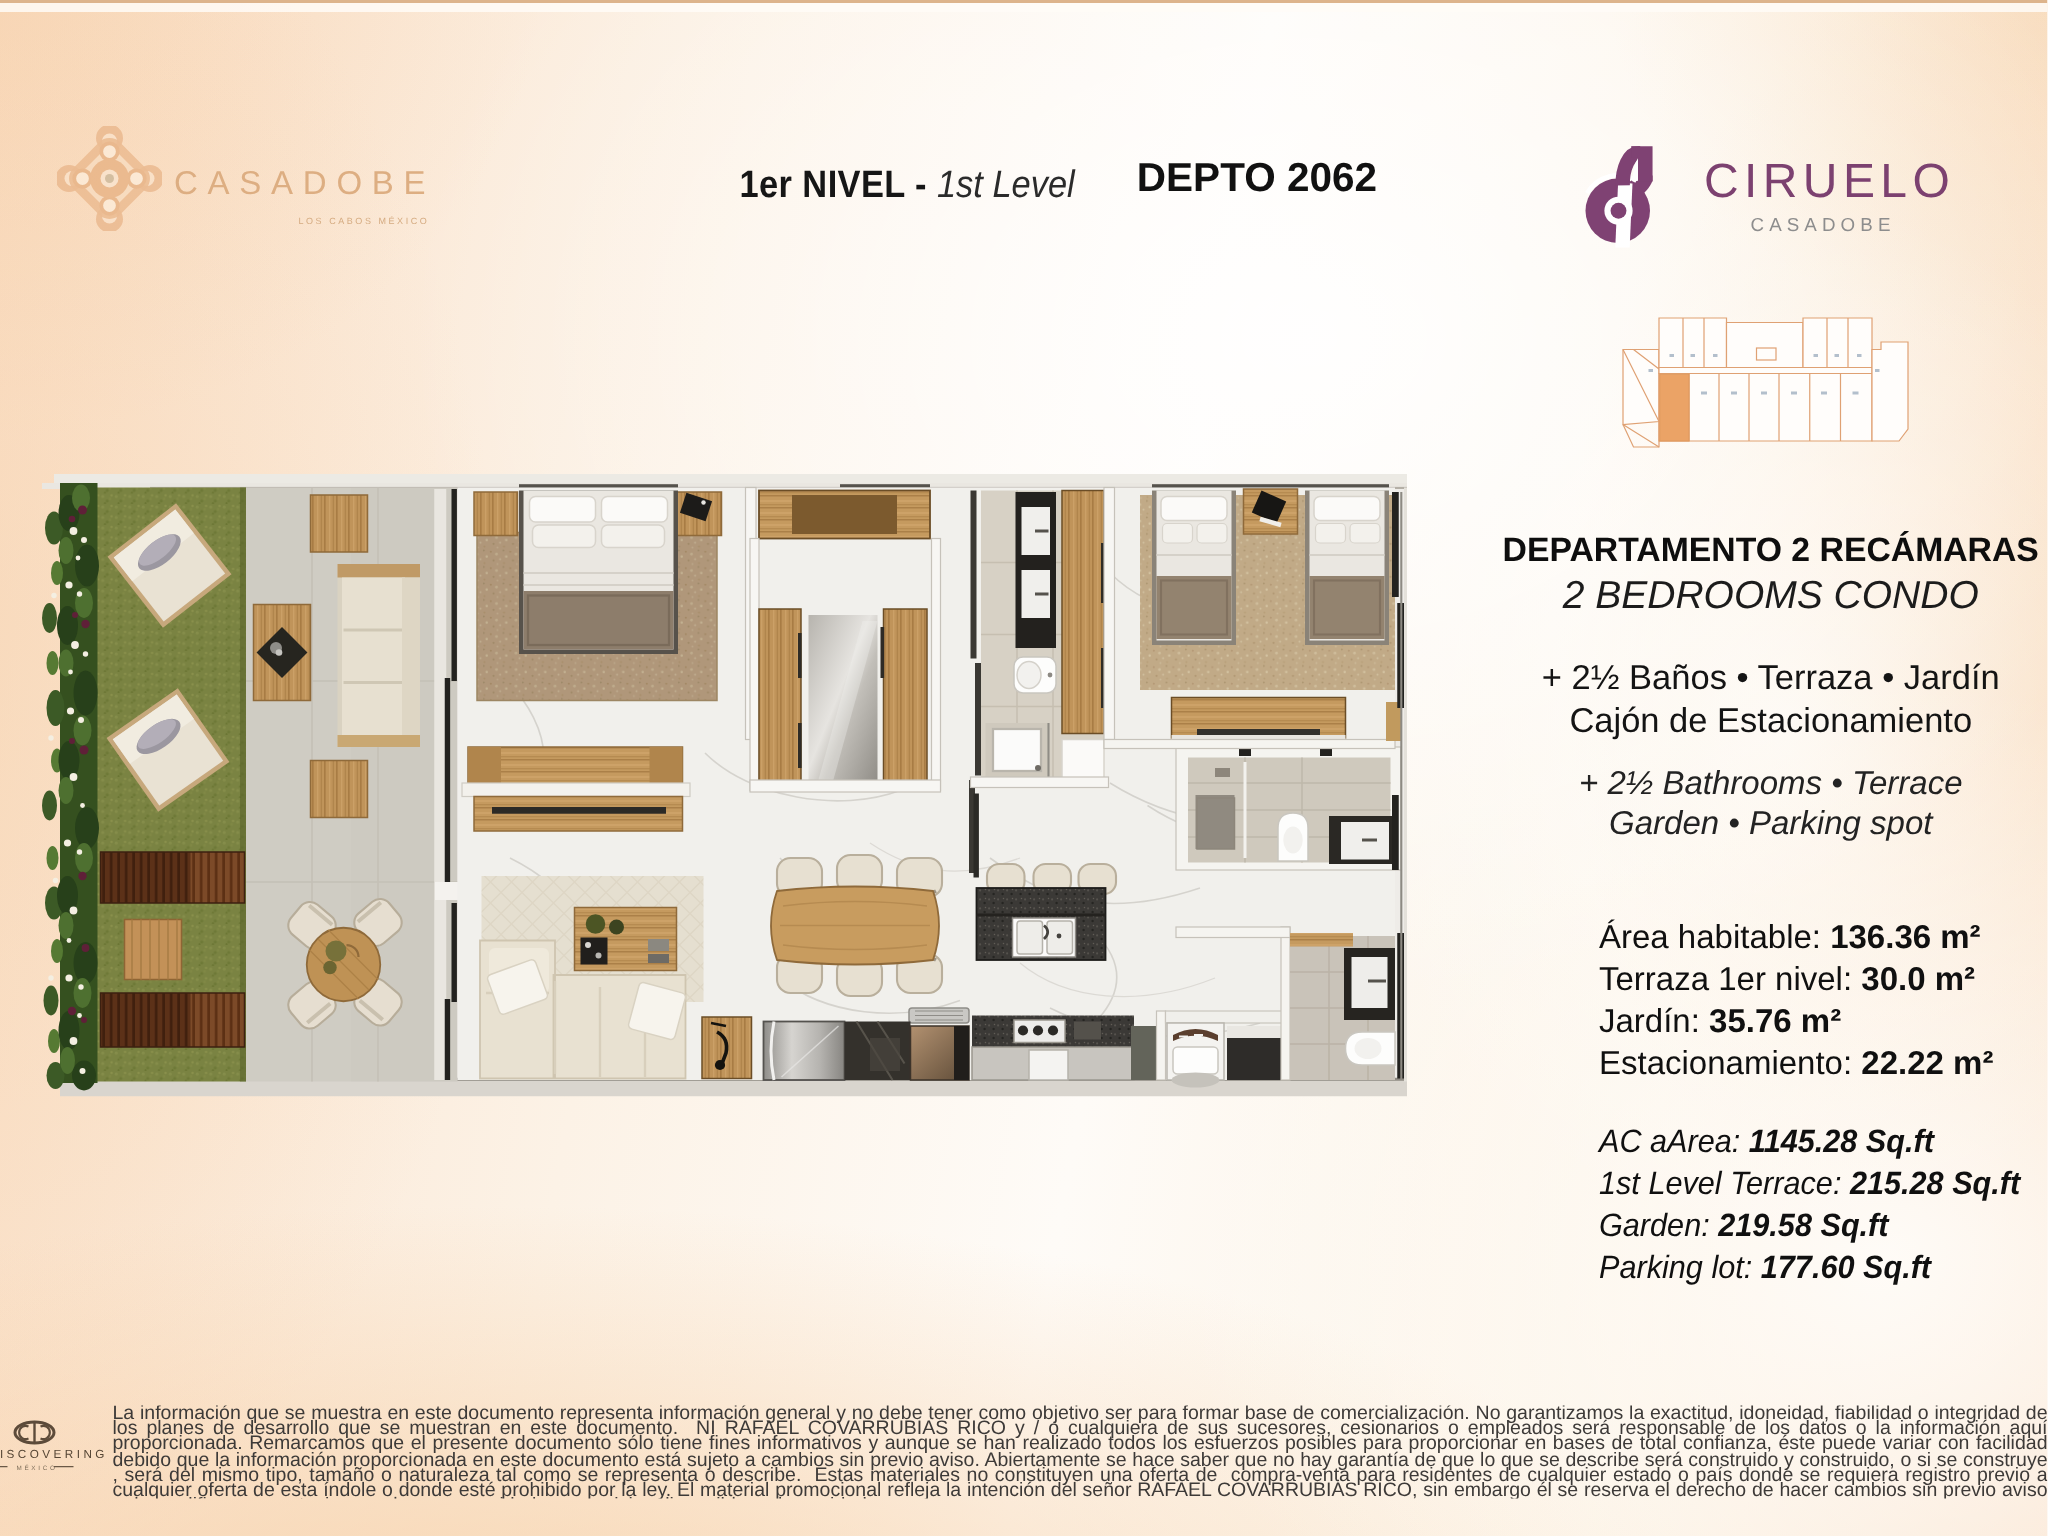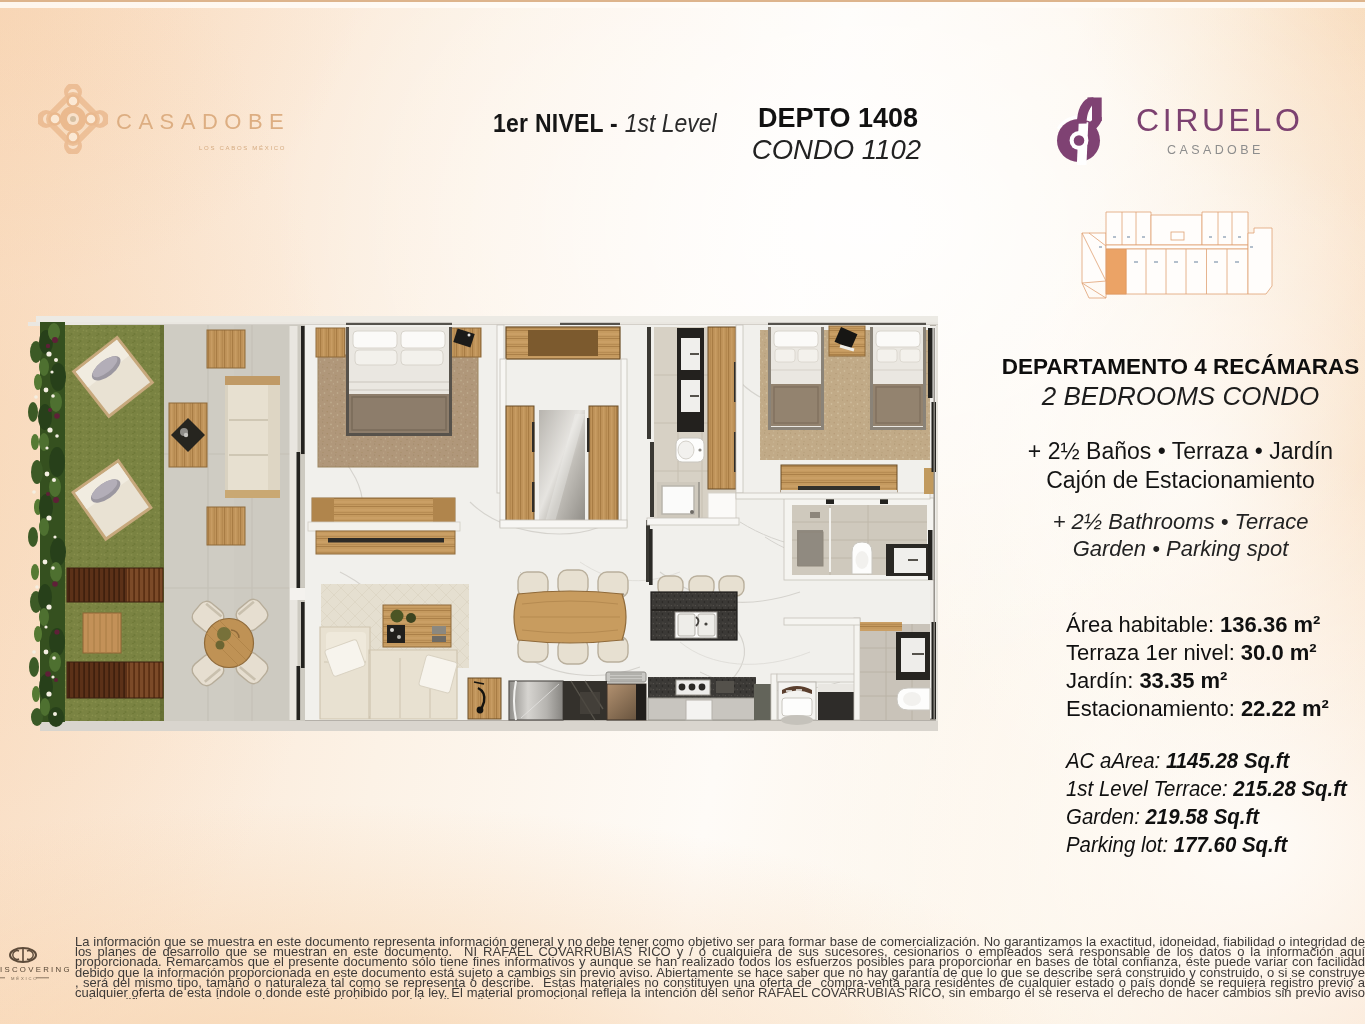--- a/index.html
+++ b/index.html
@@ -53,22 +53,21 @@
       <circle cx="35" cy="35" r="3" fill="#c3b193"></circle>
     </g>
   </svg>
 
   <div class="abs" style="left:116px;top:109px;width:300px;color:#ddae82;font-size:22px;letter-spacing:6.5px;font-weight:400;">CASADOBE</div>
 
   <div class="abs" style="left:199px;top:145px;width:200px;color:#d5ab81;font-size:6px;letter-spacing:1.7px;">LOS CABOS MÉXICO</div>
 
   <div class="abs" style="left:493px;top:109px;width:320px;font-size:25.5px;color:#161616;white-space:nowrap;transform:scaleX(0.9);transform-origin:0 0;"><b style="letter-spacing:0.3px;">1er NIVEL - </b><span style="font-style:italic;font-weight:300;color:#2b2b2b;"> 1st Level</span></div>
 
-  <div class="abs" style="left:700px;top:103px;width:218px;text-align:right;font-size:27px;color:#111;"><b>DEPTO 1408</b></div>
-  <div class="abs" style="left:700px;top:134px;width:221px;text-align:right;font-size:27.5px;font-style:italic;font-weight:300;color:#222;">CONDO 1102</div>
+  <div class="abs" style="left:700px;top:103px;width:218px;text-align:right;font-size:27px;color:#111;"><b>DEPTO 2062</b></div>
 
   <svg class="abs" style="left:1052px;top:91px;" width="52" height="74" viewBox="0 0 52 74">
     <g>
       <circle cx="26.5" cy="49.5" r="21.5" fill="#7f4273"></circle>
       <path d="M 38,26 L 49.7,26 L 49.7,29.5 C 47.5,34.5 45,37 42.5,38.8 L 35,30 Z" fill="#7f4273"></path>
       <path d="M 6.1,37.7 A 23.6 23.6 0 0 1 39,29.5" stroke="#fff" stroke-width="3" fill="none"></path>
       <rect x="25.9" y="31" width="9.6" height="46" fill="#fff" transform="rotate(2.5 30 50)"></rect>
       <path d="M 29.8,32.6 A 10.2 20.5 0 0 1 40.2,11.3" stroke="#7f4273" stroke-width="9.6" fill="none"></path>
       <rect x="35.5" y="6.4" width="6" height="7.5" fill="#7f4273"></rect>
       <rect x="40" y="6.5" width="9.7" height="23.5" fill="#7f4273"></rect>
@@ -118,36 +117,36 @@
           <rect x="98" y="55" width="4" height="2"></rect>
         <rect x="118" y="55" width="4" height="2"></rect>
           <rect x="138" y="55" width="4" height="2"></rect>
           <rect x="159" y="55" width="4" height="2"></rect>
         <rect x="23" y="40" width="3" height="2"></rect>
           <rect x="174" y="40" width="3" height="2"></rect>
       </g>
     </g>
   </svg>
 
-  <div class="abs" style="left:978px;top:354px;width:405px;text-align:center;font-size:22.5px;color:#0e0e0e;white-space:nowrap;"><b>DEPARTAMENTO 4 RECÁMARAS</b></div>
+  <div class="abs" style="left:978px;top:354px;width:405px;text-align:center;font-size:22.5px;color:#0e0e0e;white-space:nowrap;"><b>DEPARTAMENTO 2 RECÁMARAS</b></div>
 
   <div class="abs" style="left:978px;top:381px;width:405px;text-align:center;font-size:26px;font-style:italic;font-weight:300;color:#1c1c1c;white-space:nowrap;">2 BEDROOMS CONDO</div>
 
   <div class="abs" style="left:978px;top:438px;width:405px;text-align:center;font-size:23px;color:#141414;white-space:nowrap;">+ 2½ Baños • Terraza • Jardín</div>
 
   <div class="abs" style="left:978px;top:467px;width:405px;text-align:center;font-size:23px;color:#141414;white-space:nowrap;">Cajón de Estacionamiento</div>
 
   <div class="abs" style="left:978px;top:509px;width:405px;text-align:center;font-size:22px;font-style:italic;color:#232323;white-space:nowrap;">+ 2½ Bathrooms • Terrace</div>
 
   <div class="abs" style="left:978px;top:536px;width:405px;text-align:center;font-size:22px;font-style:italic;color:#232323;white-space:nowrap;">Garden • Parking spot</div>
 
   <div class="abs" style="left:1066px;top:611px;width:310px;font-size:22px;color:#101010;line-height:28px;white-space:nowrap;">
     Área habitable: <b>136.36 m²</b><br>
     Terraza 1er nivel: <b>30.0 m²</b><br>
-    Jardín: <b>33.35 m²</b><br>
+    Jardín: <b>35.76 m²</b><br>
     Estacionamiento: <b>22.22 m²</b>
   </div>
 
   <div class="abs" style="left:1066px;top:747px;width:310px;font-size:21.5px;font-style:italic;color:#101010;line-height:28px;white-space:nowrap;transform:scaleX(0.95);transform-origin:0 0;">
     AC aArea: <b>1145.28 Sq.ft</b><br>
     1st Level Terrace: <b>215.28 Sq.ft</b><br>
     Garden: <b>219.58 Sq.ft</b><br>
     Parking lot: <b>177.60 Sq.ft</b>
   </div>
 

